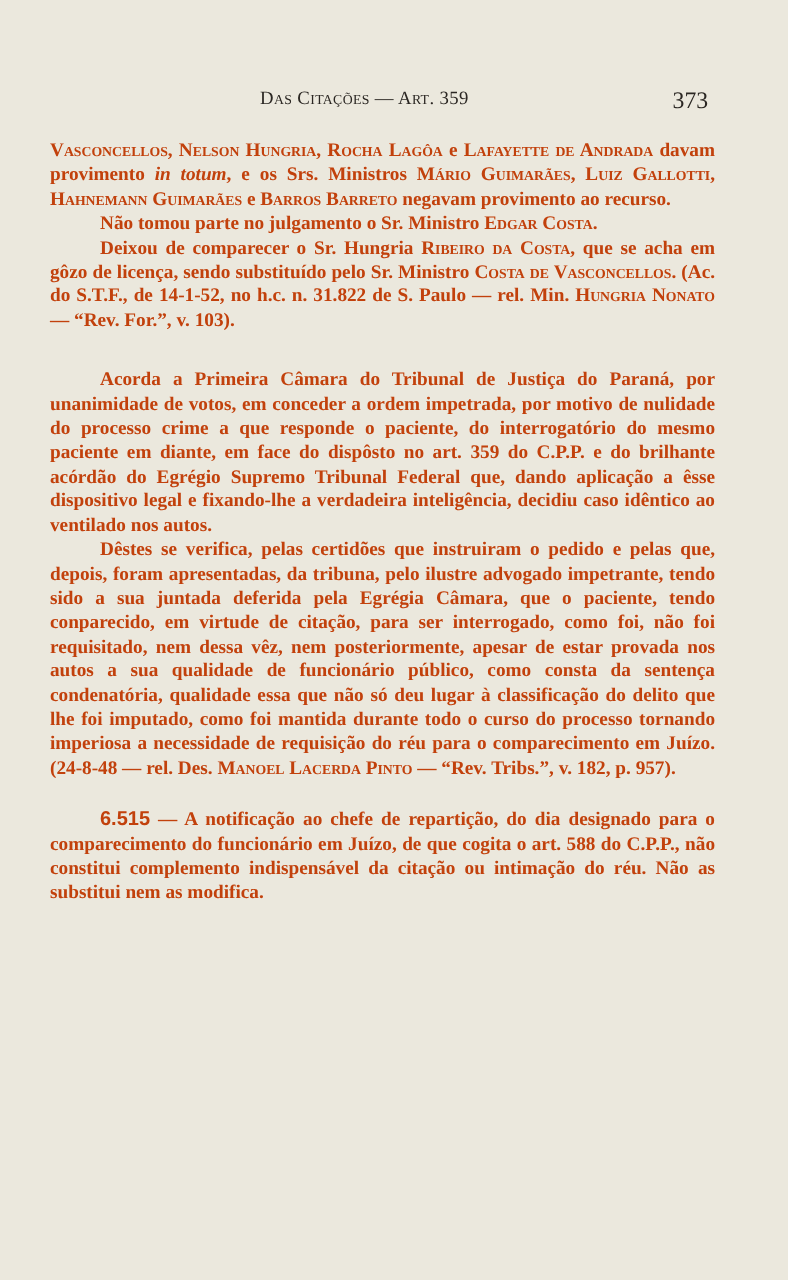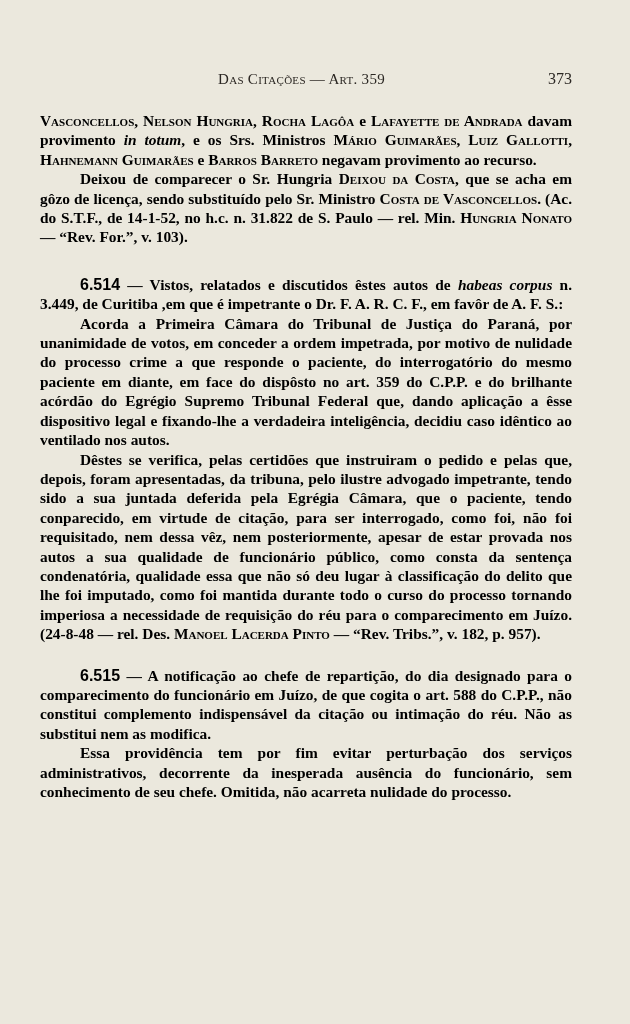--- a/index.html
+++ b/index.html
@@ -4,36 +4,36 @@
 <style>
   html, body { margin:0; padding:0; }
   body {
     width:630px; height:1024px; overflow:hidden;
     background:#ebe8dd;
     font-family:"Liberation Serif", "DejaVu Serif", serif;
     color:#2b2723;
   }
   .page { position:relative; width:630px; height:1024px; }
   .header {
-    position:absolute; top:71px; left:10px; width:558px; height:24px;
+    position:absolute; top:71px; left:0; width:558px; height:24px;
   }
   .running-title {
     position:absolute; left:208px; top:0;
     font-size:15px; letter-spacing:0.3px;
   }
   .page-number {
     position:absolute; left:538px; top:-1px;
-    font-size:16px;
+    font-size:19px;
   }
   .sc { font-variant:small-caps; }
   .body-text {
     position:absolute; left:40px; top:111px; width:532px;
     font-size:15.4px; line-height:19.4px;
     text-align:justify; font-weight:bold;
-    color:#000000;
+    color:#c2410c;
   }
   .body-text p { margin:0; }
   .indent { text-indent:40px; }
   .gap { height:28px; }
   .gap2 { height:22px; }
   .num { font-family:"Liberation Sans", "DejaVu Sans", sans-serif; font-weight:bold; font-size:16px; }
   i { font-style:italic; }
   .sc-name { font-variant:small-caps; font-weight:bold; }
 </style>
 </head>
@@ -45,43 +45,40 @@
     <span class="running-title sc">Das Citações — Art. 359</span>
     <span class="page-number">373</span>
   </div>
 
   <div class="body-text">
 
     <p>
       <span class="sc-name">Vasconcellos, Nelson Hungria, Rocha Lagôa</span><span> e </span><span class="sc-name">Lafayette de Andrada</span><span> davam provimento </span><i>in totum</i><span>, e os Srs. Ministros </span><span class="sc-name">Mário Guimarães, Luiz Gallotti, Hahnemann Guimarães</span><span> e </span><span class="sc-name">Barros Barreto</span><span> negavam provimento ao recurso.</span>
     </p>
 
+    <p class="indent">
+      <span>Não tomou parte no julgamento o Sr. Ministro </span><span class="sc-name">Edgar Costa</span><span>.</span>
+    </p>
 
     <p class="indent">
-      <span>Deixou de comparecer o Sr. Hungria </span><span class="sc-name">Deixou da Costa</span><span>, que se acha em gôzo de licença, sendo substituído pelo Sr. Ministro </span><span class="sc-name">Costa de Vasconcellos</span><span>. (Ac. do S.T.F., de 14-1-52, no h.c. n. 31.822 de S. Paulo — rel. Min. </span><span class="sc-name">Hungria Nonato</span><span> — “Rev. For.”, v. 103).</span>
+      <span>Deixou de comparecer o Sr. Hungria </span><span class="sc-name">Ribeiro da Costa</span><span>, que se acha em gôzo de licença, sendo substituído pelo Sr. Ministro </span><span class="sc-name">Costa de Vasconcellos</span><span>. (Ac. do S.T.F., de 14-1-52, no h.c. n. 31.822 de S. Paulo — rel. Min. </span><span class="sc-name">Hungria Nonato</span><span> — “Rev. For.”, v. 103).</span>
     </p>
 
     <div class="gap"></div>
 
-    <p class="indent">
-      <span class="num">6.514</span><span> — Vistos, relatados e discutidos êstes autos de </span><i>habeas corpus</i><span> n. 3.449, de Curitiba ,em que é impetrante o Dr. F. A. R. C. F., em favôr de A. F. S.:</span>
-    </p>
 
     <p class="indent">
       <span>Acorda a Primeira Câmara do Tribunal de Justiça do Paraná, por unanimidade de votos, em conceder a ordem impetrada, por motivo de nulidade do processo crime a que responde o paciente, do interrogatório do mesmo paciente em diante, em face do dispôsto no art. 359 do C.P.P. e do brilhante acórdão do Egrégio Supremo Tribunal Federal que, dando aplicação a êsse dispositivo legal e fixando-lhe a verdadeira inteligência, decidiu caso idêntico ao ventilado nos autos.</span>
     </p>
 
     <p class="indent">
       <span>Dêstes se verifica, pelas certidões que instruiram o pedido e pelas que, depois, foram apresentadas, da tribuna, pelo ilustre advogado impetrante, tendo sido a sua juntada deferida pela Egrégia Câmara, que o paciente, tendo conparecido, em virtude de citação, para ser interrogado, como foi, não foi requisitado, nem dessa vêz, nem posteriormente, apesar de estar provada nos autos a sua qualidade de funcionário público, como consta da sentença condenatória, qualidade essa que não só deu lugar à classificação do delito que lhe foi imputado, como foi mantida durante todo o curso do processo tornando imperiosa a necessidade de requisição do réu para o comparecimento em Juízo. (24-8-48 — rel. Des. </span><span class="sc-name">Manoel Lacerda Pinto</span><span> — “Rev. Tribs.”, v. 182, p. 957).</span>
     </p>
 
     <div class="gap2"></div>
 
     <p class="indent">
       <span class="num">6.515</span><span> — A notificação ao chefe de repartição, do dia designado para o comparecimento do funcionário em Juízo, de que cogita o art. 588 do C.P.P., não constitui complemento indispensável da citação ou intimação do réu.  Não as substitui nem as modifica.</span>
     </p>
 
-    <p class="indent">
-      <span>Essa providência tem por fim evitar perturbação dos serviços administrativos, decorrente da inesperada ausência do funcionário, sem conhecimento de seu chefe. Omitida, não acarreta nulidade do processo.</span>
-    </p>
 
   </div>
 </div>
 
 </body></html>

